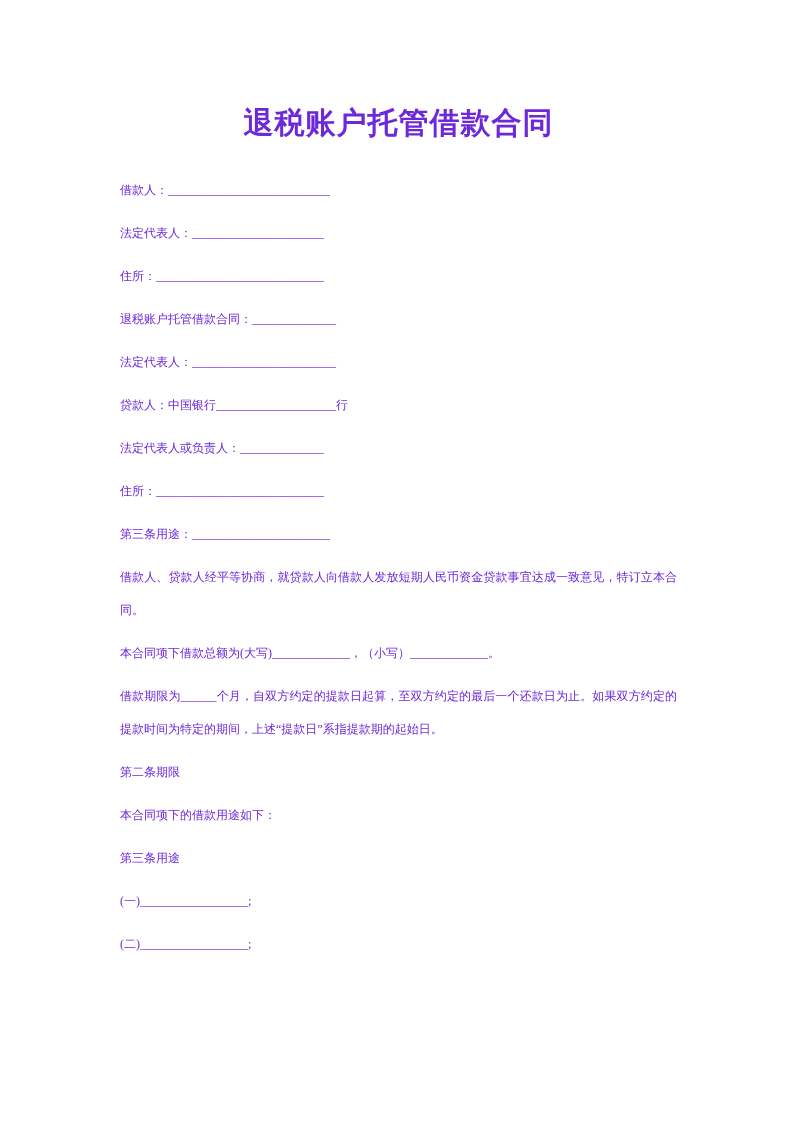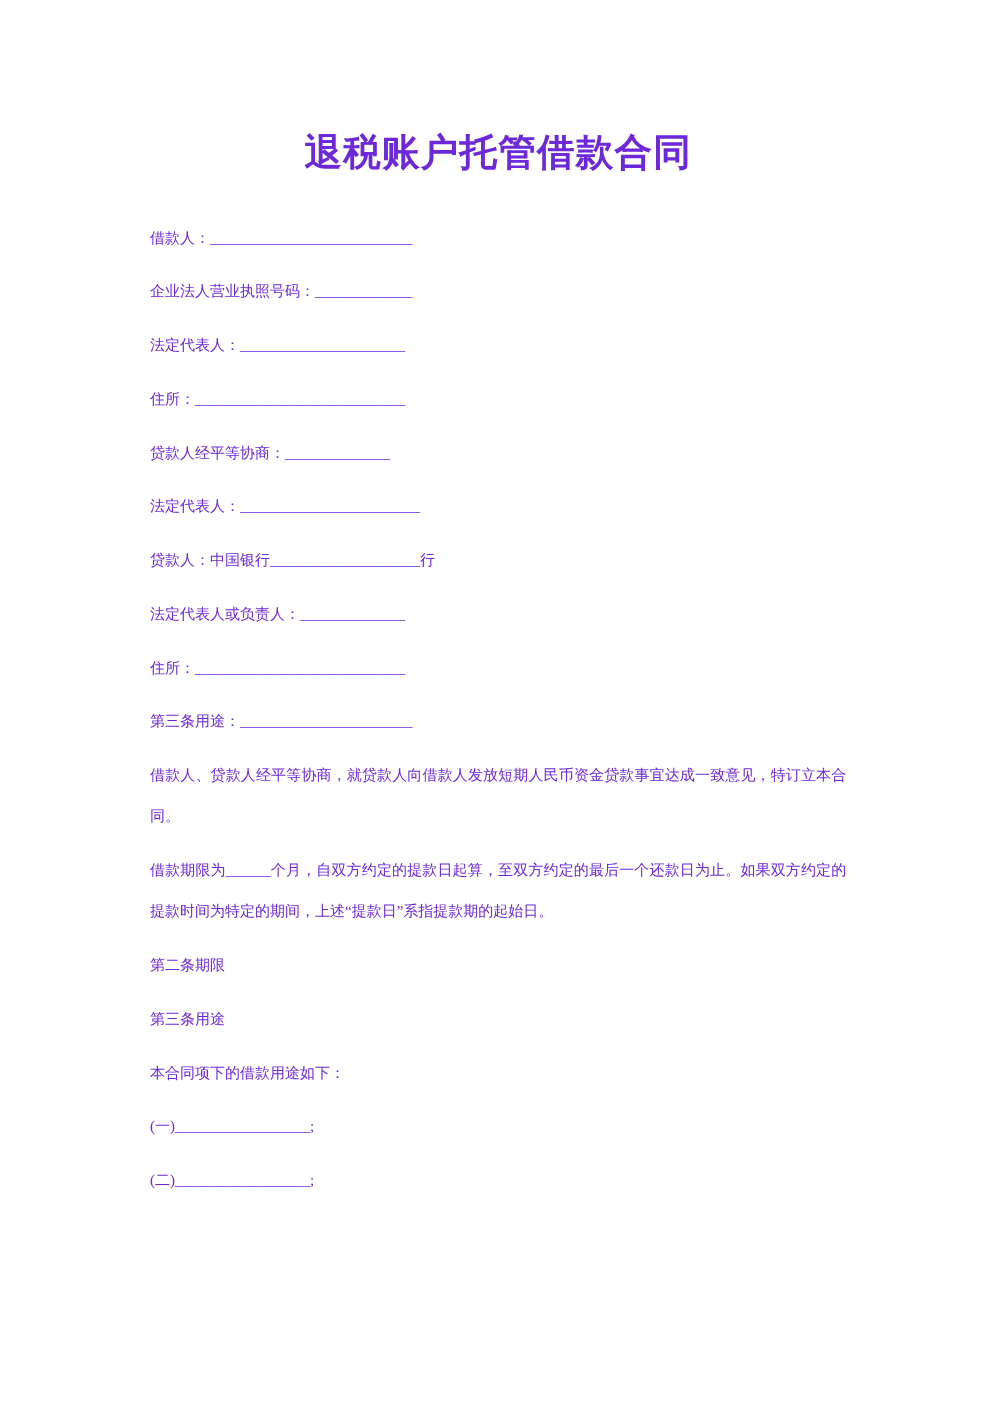--- a/index.html
+++ b/index.html
@@ -36,34 +36,34 @@
     white-space: pre-wrap;
   }
 </style>
 </head>
 <body>
 
 <div class="page">
   <h1 class="doc-title">退税账户托管借款合同</h1>
 
   <p class="doc-par">借款人：___________________________</p>
-  <p class="doc-par">企业法人营业执照号码：_____________</p>
   <p class="doc-par">法定代表人：______________________</p>
   <p class="doc-par">住所：____________________________</p>
-  <p class="doc-par">贷款人经平等协商：______________</p>
+  <p class="doc-par">退税账户托管借款合同：______________</p>
   <p class="doc-par">法定代表人：________________________</p>
   <p class="doc-par">贷款人：中国银行____________________行</p>
   <p class="doc-par">法定代表人或负责人：______________</p>
   <p class="doc-par">住所：____________________________</p>
   <p class="doc-par">第三条用途：_______________________</p>
 
   <p class="doc-par">借款人、贷款人经平等协商，就贷款人向借款人发放短期人民币资金贷款事宜达成一致意见，特订立本合同。</p>
 
+  <p class="doc-par">本合同项下借款总额为(大写)_____________，（小写）_____________。</p>
 
   <p class="doc-par">借款期限为______个月，自双方约定的提款日起算，至双方约定的最后一个还款日为止。如果双方约定的提款时间为特定的期间，上述“提款日”系指提款期的起始日。</p>
   <p class="doc-par">第二条期限</p>
 
+  <p class="doc-par">本合同项下的借款用途如下：</p>
   <p class="doc-par">第三条用途</p>
-  <p class="doc-par">本合同项下的借款用途如下：</p>
 
   <p class="doc-par">(一)__________________;</p>
   <p class="doc-par">(二)__________________;</p>
 </div>
 
 </body></html>

